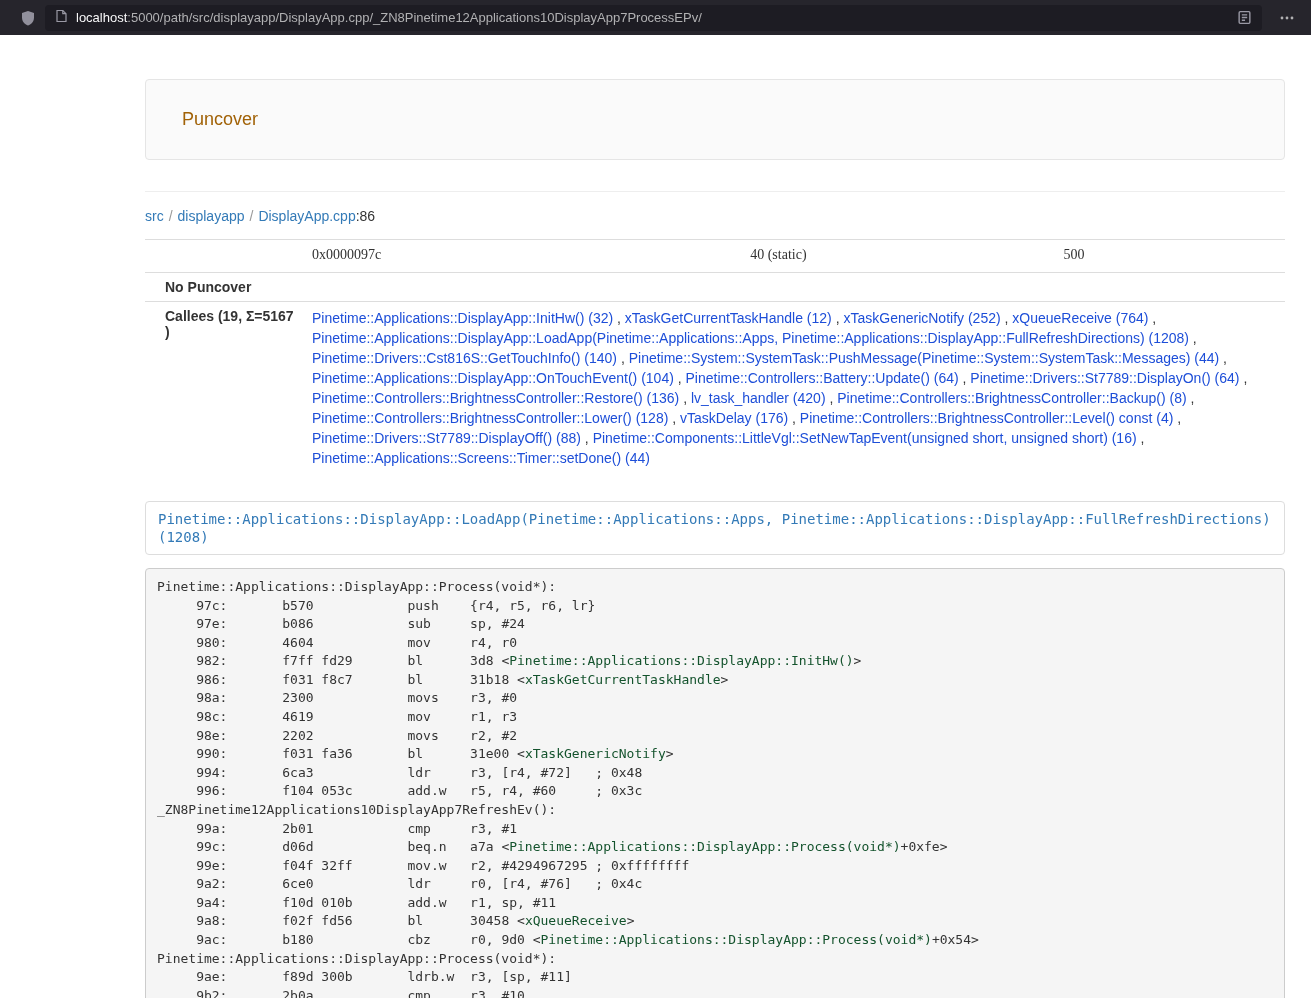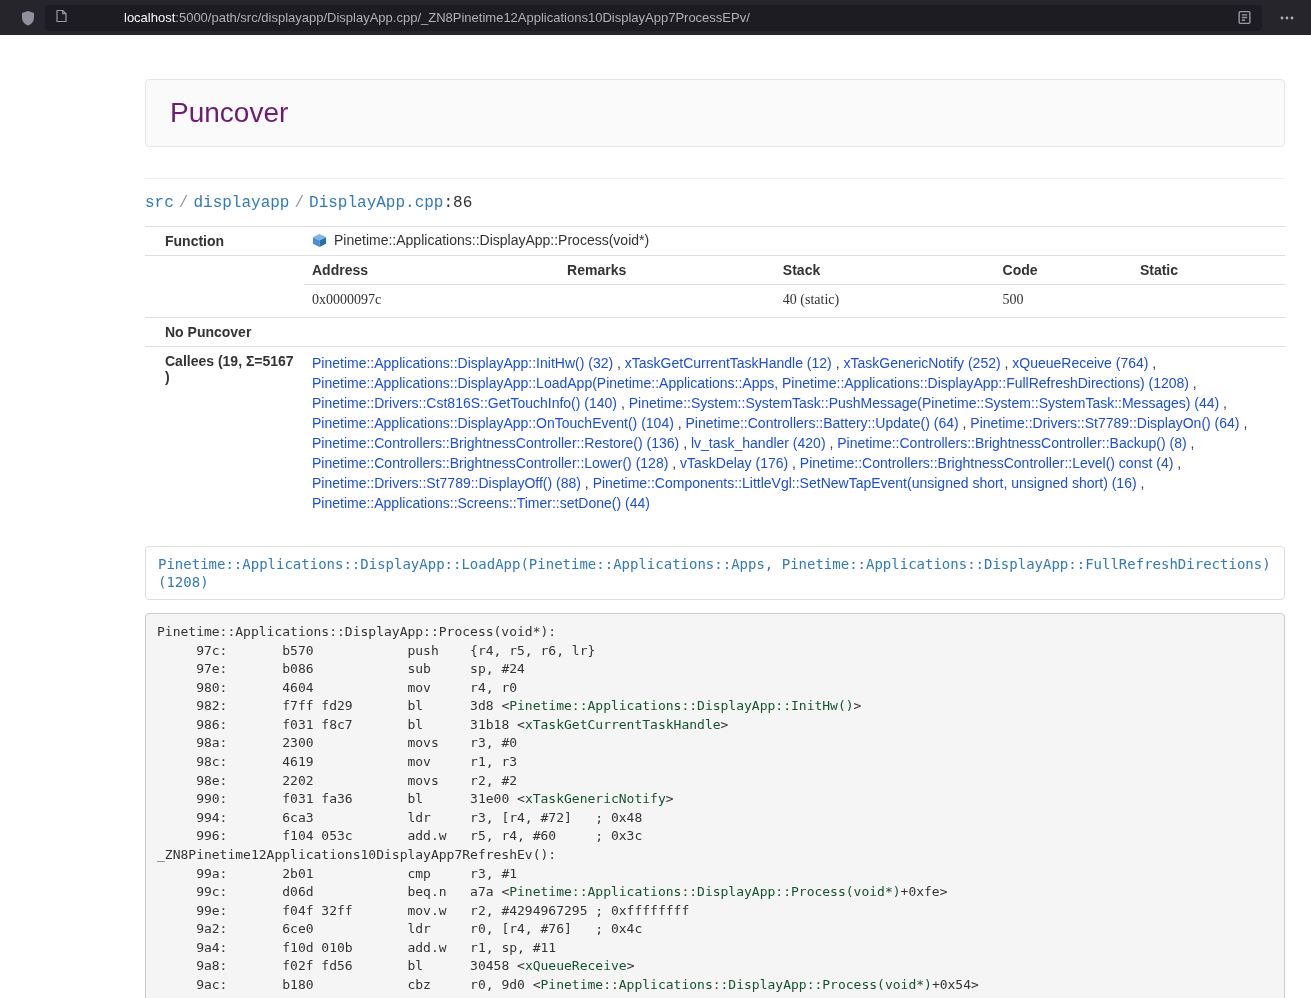--- a/index.html
+++ b/index.html
@@ -19,36 +19,36 @@
   }
   .chrome .shield { display: inline-flex; margin-left: 10px; }
   .url-field {
     flex: 1; height: 26px; background: #1d1c23; border-radius: 4px;
     display: flex; align-items: center; gap: 8px; padding: 0 10px;
     min-width: 0;
   }
   .url-text {
     font-size: 13px; color: #b1b1b3; white-space: nowrap; overflow: hidden;
   }
-  .url-text .host { color: #f9f9fa; margin-left: 48px; }
+  .url-text .host { color: #f9f9fa; }
   .url-field .reader { margin-left: auto; display: inline-flex; }
   .menu-dots { display: inline-flex; margin-right: 6px; margin-left: 8px; }
 
   
   .container { width: 1140px; margin-left: 145px; padding-top: 44px; }
 
   .title-box {
     border: 1px solid #e5e5e5; background: #fafafa; border-radius: 4px;
     padding: 13px 20px;
   }
-  .title-box h1 { margin: 4px; font-size: 28px; font-weight: 400; color: #701a75; }
+  .title-box h1 { margin: 16px; font-size: 18px; font-weight: 400; color: #a16207; }
 
   hr.rule { border: 0; border-top: 1px solid #eee; margin: 31px 0 14px 0; }
 
-  .crumbs { font-size: 16px; line-height: 20px; font-family: Liberation Mono, monospace; }
+  .crumbs { font-size: 14px; line-height: 20px; }
   .crumbs a { color: #337ab7; text-decoration: none; }
   .crumbs .sep { color: #999; margin: 0 5px; }
   .crumbs .lineno { color: #333; }
 
   table.fn-table {
     width: 100%; border-collapse: collapse; margin-top: 13px;
     font-size: 14px; color: #333;
   }
   table.fn-table > tbody > tr > th,
   table.fn-table > tbody > tr > td { border-top: 1px solid #ddd; vertical-align: top; text-align: left; }
@@ -130,48 +130,26 @@
   </div>
 
   <hr class="rule">
 
   <nav class="crumbs">
     <a href="#">src</a><span class="sep">/</span><a href="#">displayapp</a><span class="sep">/</span><a href="#">DisplayApp.cpp</a><span class="lineno">:86</span>
   </nav>
 
   <table class="fn-table">
     <tbody>
-      <tr>
-        <th class="lbl">Function</th>
-        <td class="cnt">
-          <span class="fn-name-wrap">
-            <span class="fn-icon">
-              <svg width="15" height="15" viewBox="0 0 16 16">
-                  <path d="M8 1 L15 4.5 L8 8 L1 4.5 Z" fill="#7fb2e5"></path>
-                  <path d="M1 4.5 L8 8 V15 L1 11.5 Z" fill="#4a90d9"></path>
-                  <path d="M15 4.5 L8 8 V15 L15 11.5 Z" fill="#2e6da4"></path>
-                </svg>
-            </span>
-            <span>Pinetime::Applications::DisplayApp::Process(void*)</span>
-          </span>
-        </td>
-      </tr>
 
       <tr>
         <th class="lbl"></th>
         <td class="nopad">
           <table class="stats">
             <tbody>
-              <tr>
-                <th class="c0">Address</th>
-                <th class="c1">Remarks</th>
-                <th class="c2">Stack</th>
-                <th class="c3">Code</th>
-                <th class="c4">Static</th>
-              </tr>
               <tr>
                 <td>0x0000097c</td>
                 <td></td>
                 <td>40 (static)</td>
                 <td>500</td>
                 <td></td>
               </tr>
             </tbody>
           </table>
         </td>

